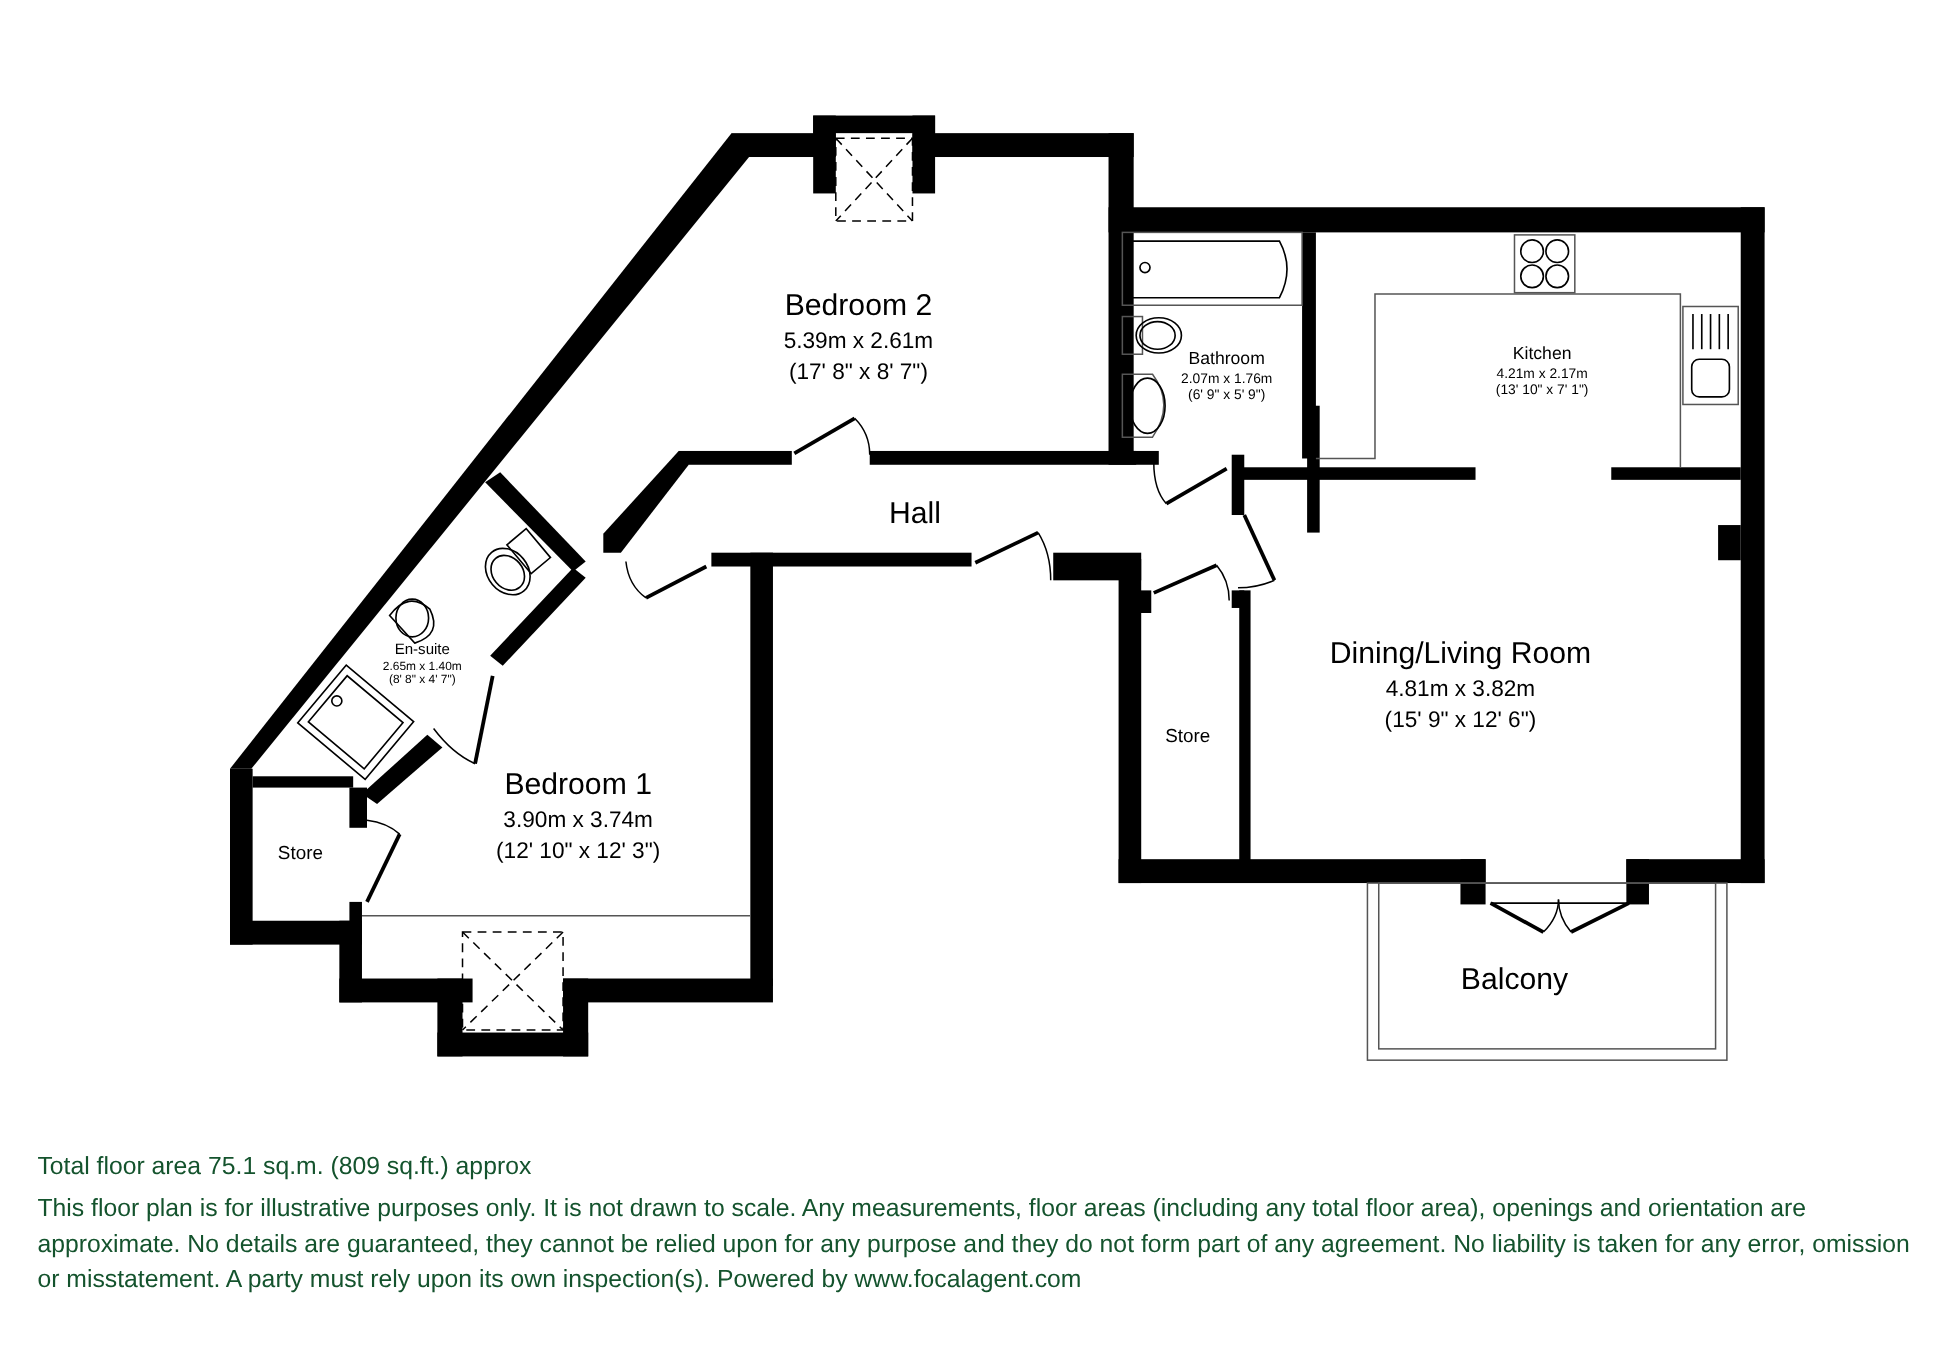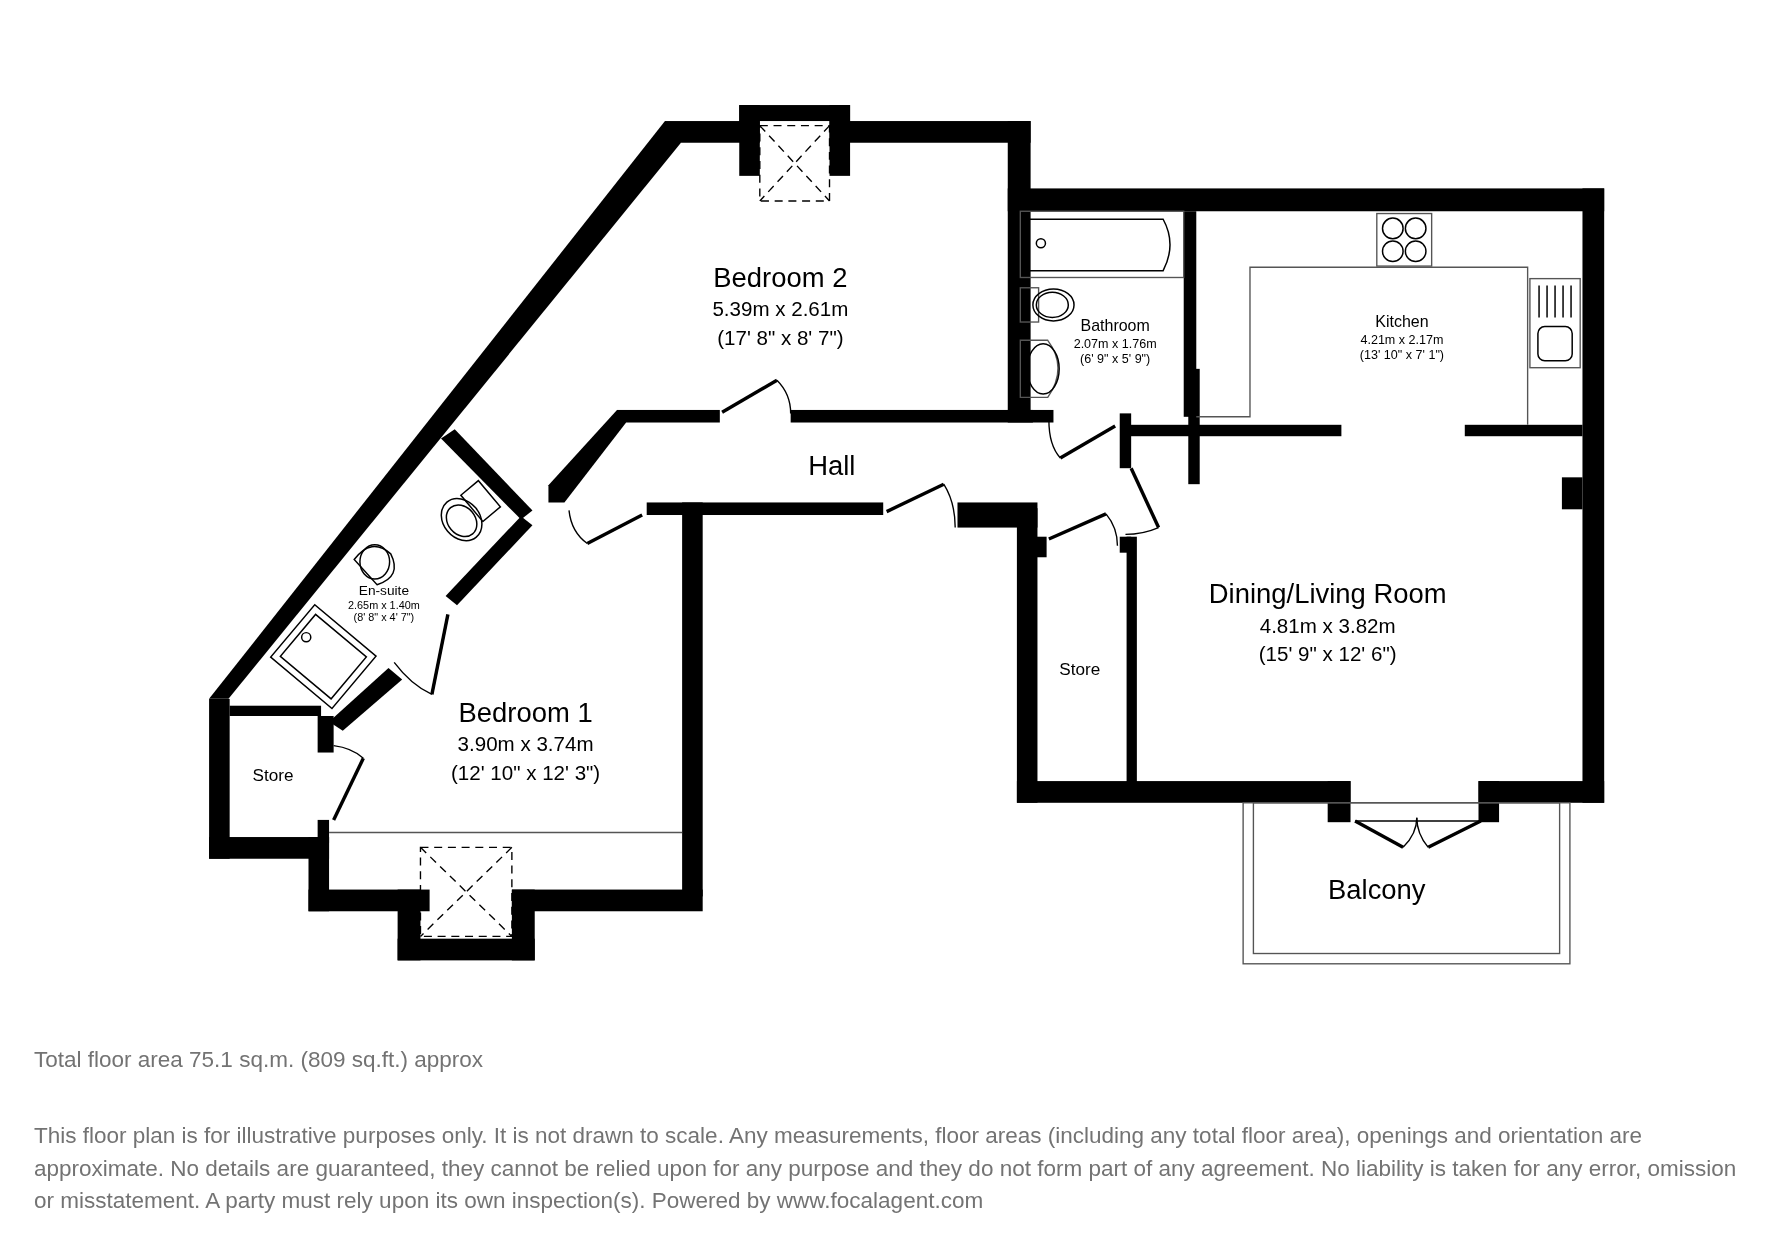--- a/index.html
+++ b/index.html
@@ -5,23 +5,23 @@
   html,body{margin:0;padding:0;background:#ffffff;}
   body{width:1771px;height:1239px;overflow:hidden;position:relative;font-family:"Liberation Sans",sans-serif;}
   #plan{position:absolute;left:0;top:0;width:1771px;height:1239px;}
   .wall{fill:#000000;}
   .thin{fill:none;stroke:#000;stroke-width:1.3;}
   .grey{fill:none;stroke:#555;stroke-width:1.2;}
   .dash{fill:none;stroke:#000;stroke-width:1.2;stroke-dasharray:7 5;}
   .door{fill:none;stroke:#000;stroke-width:3;}
   .arc{fill:none;stroke:#000;stroke-width:1.2;}
   text{font-family:"Liberation Sans",sans-serif;fill:#000;}
-  .footer{position:absolute;left:34px;color:#737373;font-family:"Liberation Sans",sans-serif;font-size:22.5px;line-height:32.5px;}
+  .footer{position:absolute;left:34px;color:#14532d;font-family:"Liberation Sans",sans-serif;font-size:22.5px;line-height:32.5px;}
   #total{top:1044px;}
-  #disclaimer{top:1120px;width:1720px;}
+  #disclaimer{top:1082px;width:1720px;}
 </style>
 </head>
 <body>
 
 <svg id="plan" viewBox="0 0 1550 1085" preserveAspectRatio="none" xmlns="http://www.w3.org/2000/svg">
 
   <g>
 
     <rect class="wall" x="647" y="92" width="97" height="14"></rect>
     <rect class="wall" x="647" y="92" width="18" height="62"></rect>

